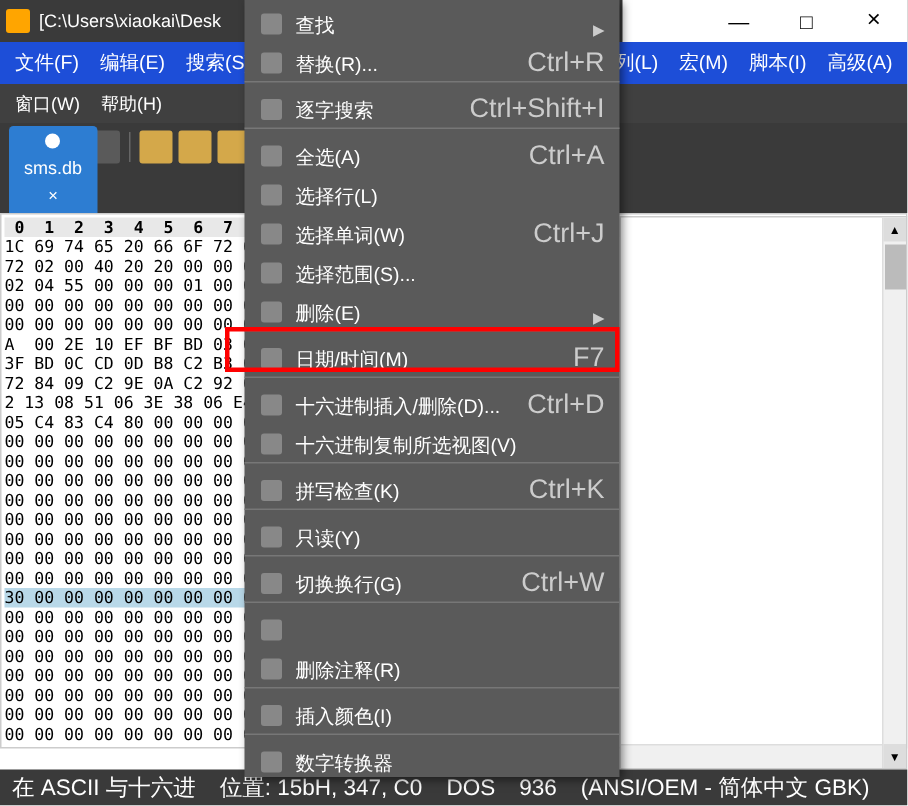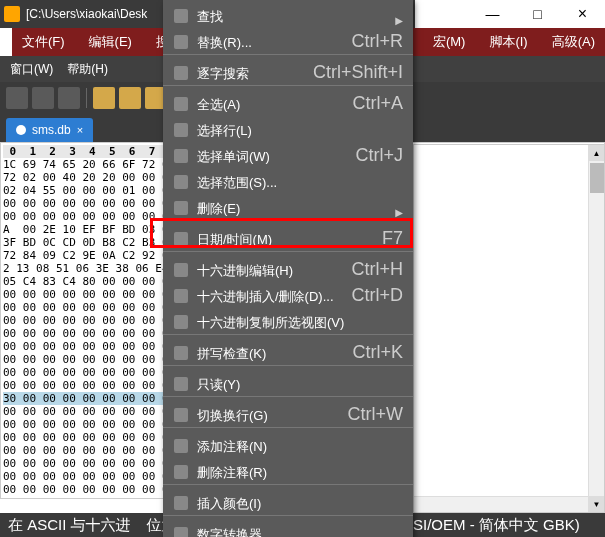--- a/index.html
+++ b/index.html
@@ -3,30 +3,30 @@
 <meta charset="utf-8">
 <style>
 *{margin:0;padding:0;box-sizing:border-box;}
 body{font-family:"Microsoft YaHei",Arial,sans-serif;font-size:12px;background:#fff;width:605px;height:537px;overflow:hidden;position:relative;}
 .titlebar{background:#3a3a3a;color:#fff;height:28px;display:flex;align-items:center;padding:0 4px;}
 .titlebar .icon{width:16px;height:16px;background:#ffa500;border-radius:2px;margin-right:6px;}
 .titlebar .path{flex:1;font-size:12px;}
 .winbtns{display:flex;margin-left:auto;}
 .winbtns div{width:45px;height:28px;display:flex;align-items:center;justify-content:center;font-size:14px;}
 .winbtns .close{font-size:16px;}
-.menubar{background:#7f1d1d;color:#fff;height:28px;display:flex;align-items:center;padding:0 10px;gap:24px;margin-left:12px;}
+.menubar{background:#1d4ed8;color:#fff;height:28px;display:flex;align-items:center;padding:0 10px;gap:14px;}
 .menubar span{cursor:pointer;font-size:13px;}
 .menubar2{background:#404040;color:#fff;height:26px;display:flex;align-items:center;padding:0 10px;gap:14px;}
 .toolbar{background:#3a3a3a;height:32px;display:flex;align-items:center;padding:0 6px;gap:4px;}
 .tbbtn{width:22px;height:22px;background:#5a5a5a;border-radius:2px;}
 .tbbtn.yellow{background:#d4a84a;}
 .tbbtn.blue{background:#5b8ab8;}
 .tbsep{width:1px;height:20px;background:#666;margin:0 2px;}
 .tabbar{background:#3a3a3a;height:28px;display:flex;align-items:flex-end;padding:0 6px;}
-.tab{background:#2d7dd2;color:#fff;padding:5px 10px;border-radius:3px 3px 0 0;display:flex;align-items:center;gap:6px;font-size:12px;}
+.tab{background:#2d7dd2;color:#fff;padding:5px 10px;border-radius:3px 3px 0 0;display:flex;align-items:center;gap:6px;font-size:12px;flex-direction:column;}
 .tab .dot{width:10px;height:10px;background:#fff;border-radius:50%;}
 .tab .x{color:#fff;font-size:11px;}
 .hexarea{background:#fff;font-family:Consolas,monospace;font-size:11px;line-height:13px;color:#000;border:1px solid #ccc;padding:2px;position:relative;}
 .hexarea .hdr{background:#e8e8e8;font-weight:bold;}
 .hexarea .row{white-space:pre;}
 .hexarea .row.sel{background:#b8d8e8;}
 .menu{position:absolute;left:163px;top:0;width:250px;background:#5a5a5a;color:#fff;z-index:100;box-shadow:2px 2px 6px rgba(0,0,0,0.5);}
 .mitem{display:flex;align-items:flex-end;height:26px;padding:0 10px 0 8px;position:relative;}
 .mitem .micon{width:20px;height:20px;margin-right:6px;display:flex;align-items:center;justify-content:center;font-size:11px;}
 .mitem .label{flex:1;font-size:13px;}
@@ -200,27 +200,20 @@
         <div style="width:14px;height:14px;background:#888;border-radius:2px"></div>
       </div>
       <div class="label">日期/时间(M)</div>
       <div class="shortcut">F7</div>
     </div>
     <div class="msep"></div>
     <div class="mitem">
       <div class="micon">
         <div style="width:14px;height:14px;background:#888;border-radius:2px"></div>
       </div>
-      <div class="label">十六进制编辑(H)</div>
-      <div class="shortcut">Ctrl+H</div>
-    </div>
-    <div class="mitem">
-      <div class="micon">
-        <div style="width:14px;height:14px;background:#888;border-radius:2px"></div>
-      </div>
       <div class="label">十六进制插入/删除(D)...</div>
       <div class="shortcut">Ctrl+D</div>
     </div>
     <div class="mitem">
       <div class="micon">
         <div style="width:14px;height:14px;background:#888;border-radius:2px"></div>
       </div>
       <div class="label">十六进制复制所选视图(V)</div>
     </div>
     <div class="msep"></div>
@@ -244,21 +237,20 @@
         <div style="width:14px;height:14px;background:#888;border-radius:2px"></div>
       </div>
       <div class="label">切换换行(G)</div>
       <div class="shortcut">Ctrl+W</div>
     </div>
     <div class="msep"></div>
     <div class="mitem">
       <div class="micon">
         <div style="width:14px;height:14px;background:#888;border-radius:2px"></div>
       </div>
-      <div class="label">添加注释(N)</div>
     </div>
     <div class="mitem">
       <div class="micon">
         <div style="width:14px;height:14px;background:#888;border-radius:2px"></div>
       </div>
       <div class="label">删除注释(R)</div>
     </div>
     <div class="msep"></div>
     <div class="mitem">
       <div class="micon">

